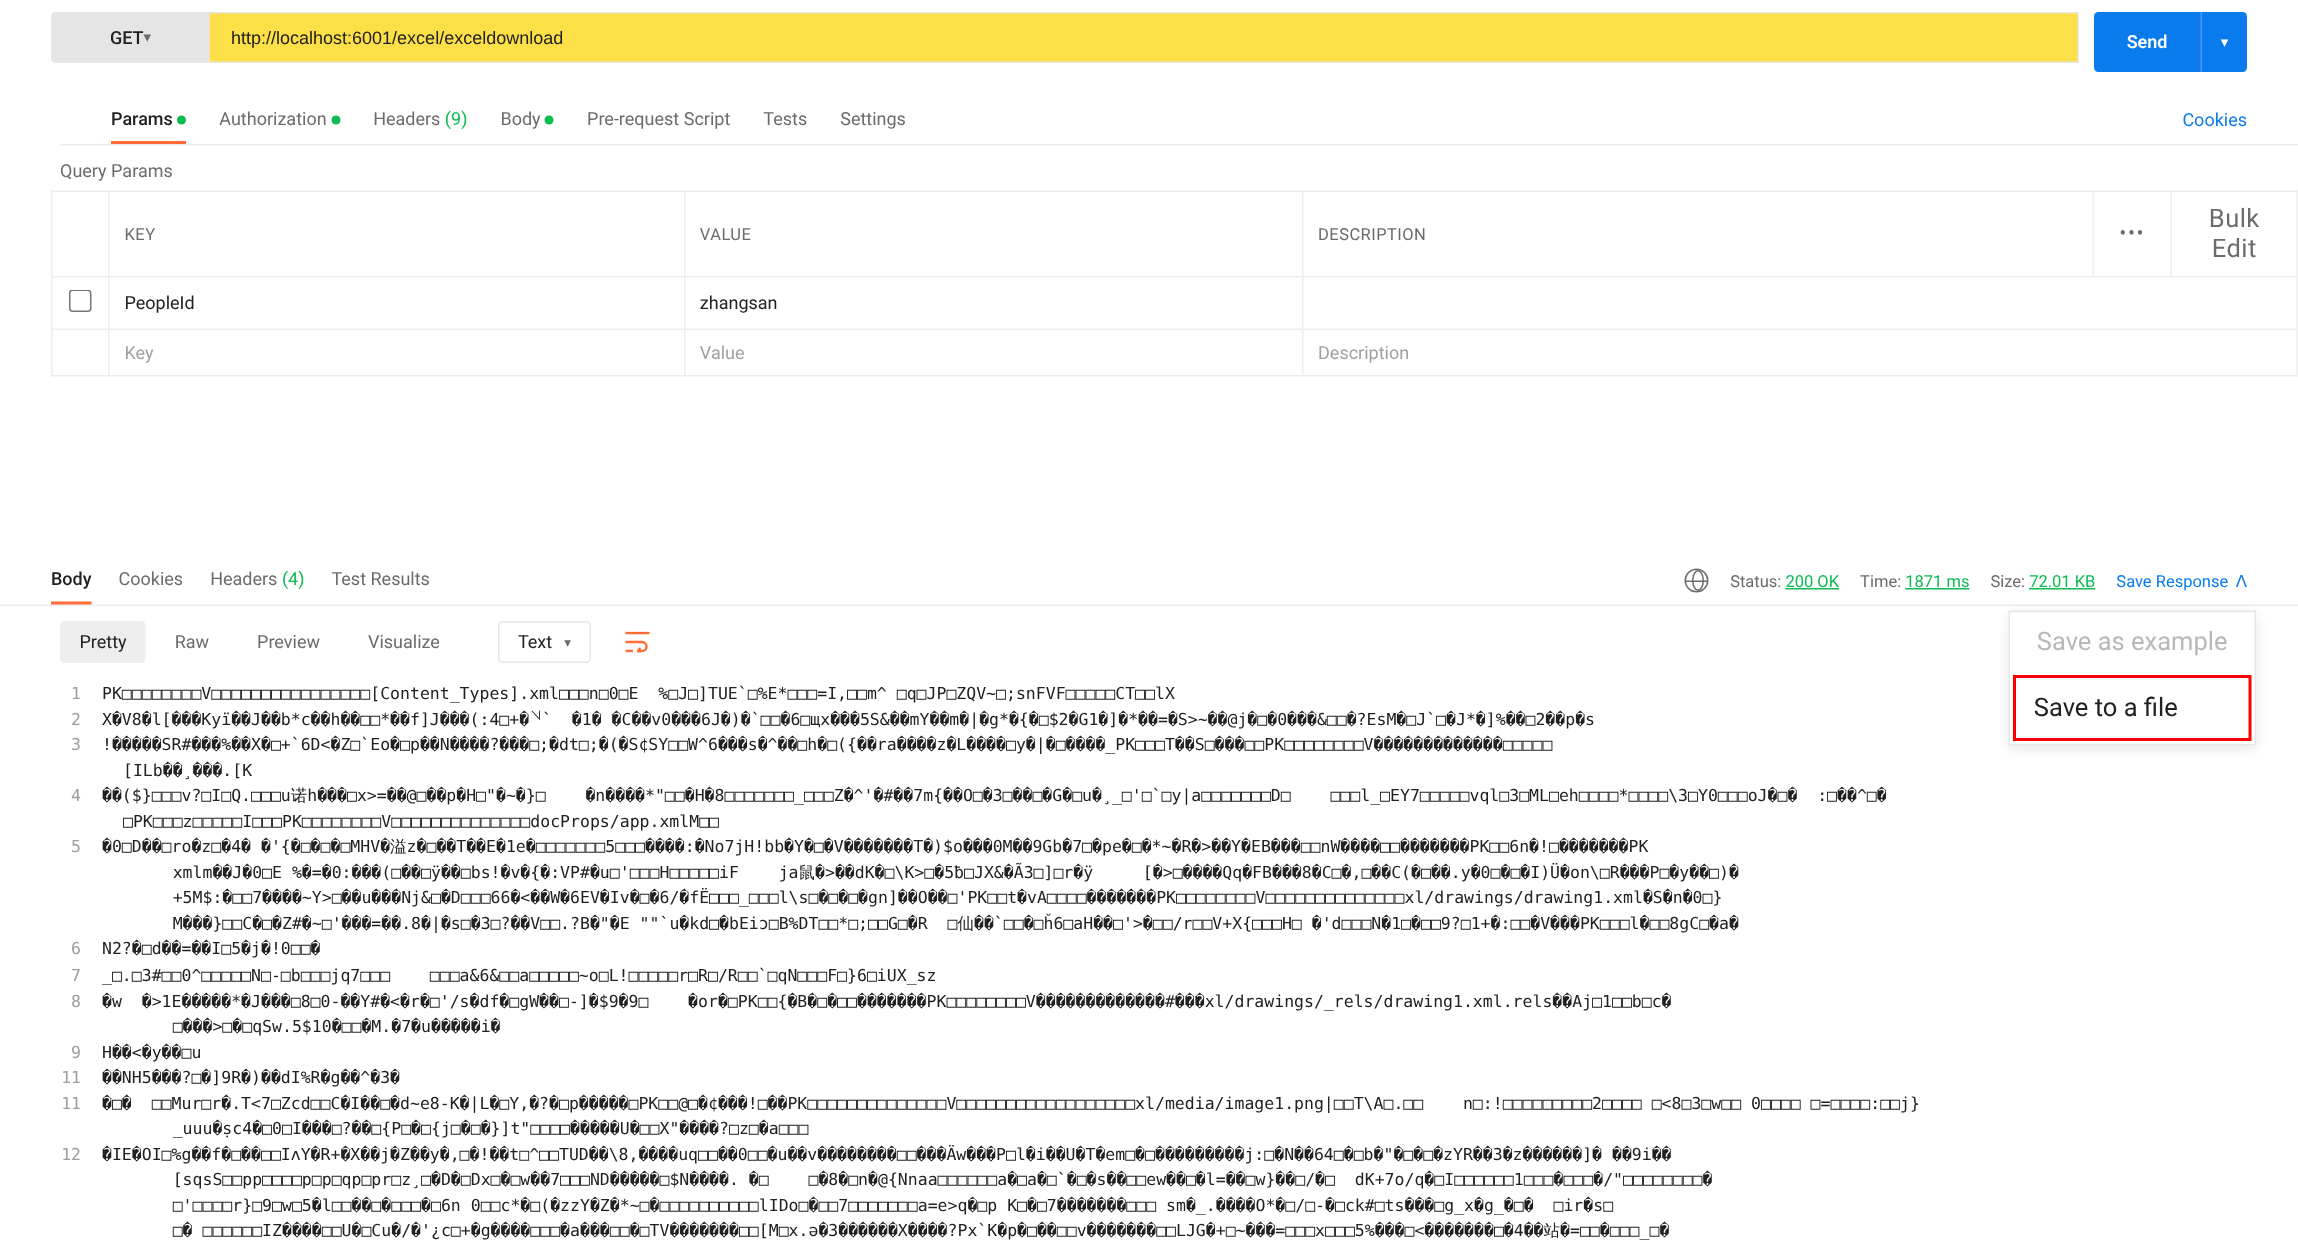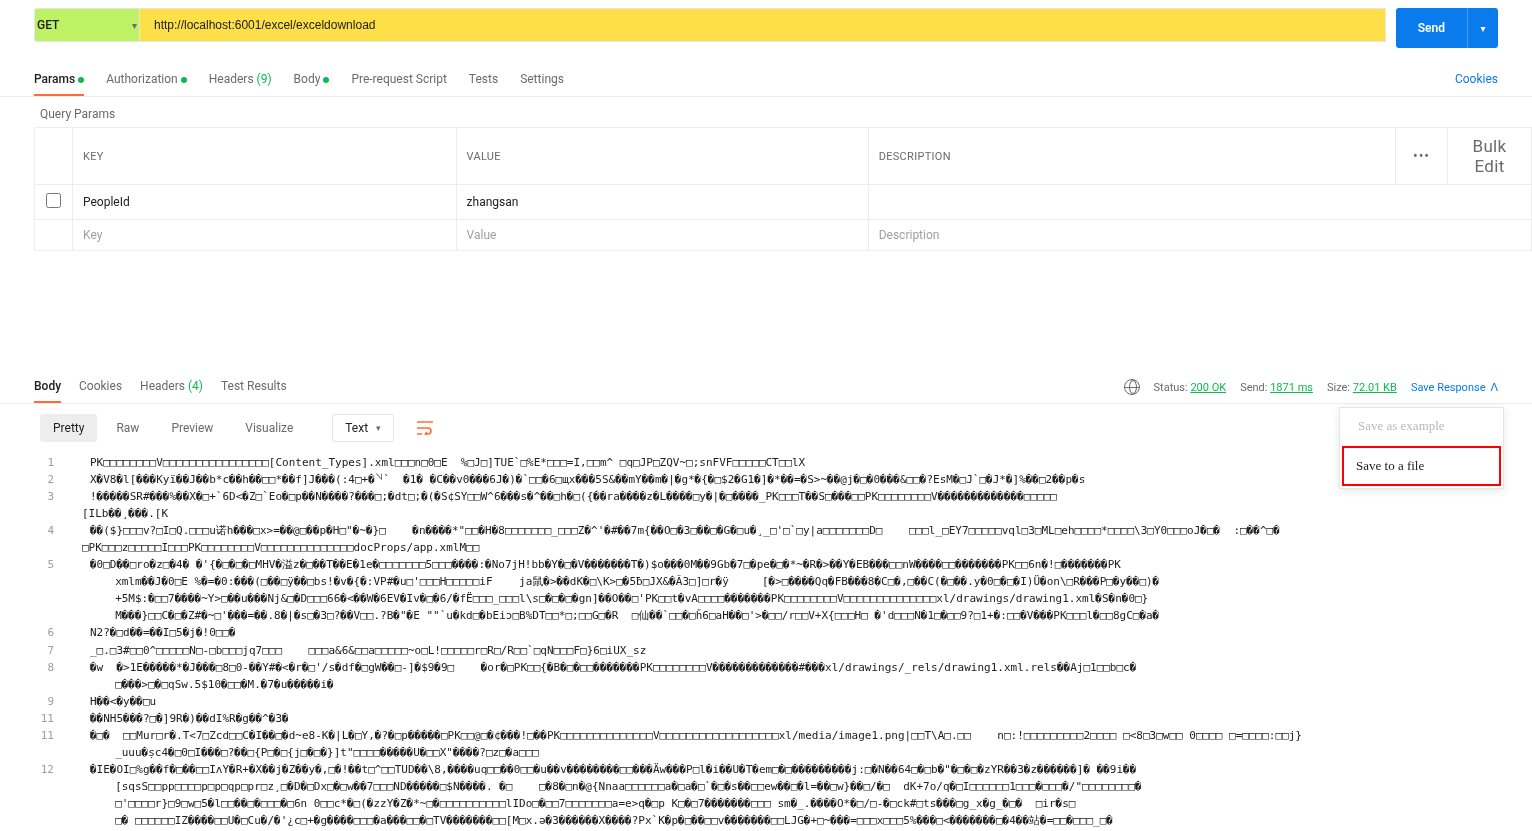--- a/index.html
+++ b/index.html
@@ -1,27 +1,27 @@
 <!DOCTYPE html>
 <html><head>
   <meta charset="utf-8">
   <style>
     * { box-sizing: border-box; margin: 0; padding: 0; }
     body { font-family: -apple-system, BlinkMacSystemFont, "Segoe UI", Roboto, sans-serif; font-size: 12px; color: #212121; background: #fff; }
     
     .request-bar { display: flex; align-items: stretch; padding: 8px 34px; gap: 0; }
-    .method-select { display: flex; align-items: center; justify-content: space-between; padding: 0 2px; background: #bef264; border: 1px solid #e6e6e6; border-right: none; border-radius: 3px 0 0 3px; min-width: 105px; height: 34px; cursor: pointer; }
+    .method-select { display: flex; align-items: center; justify-content: center; padding: 0 2px; background: #e5e5e5; border: 1px solid #e6e6e6; border-right: none; border-radius: 3px 0 0 3px; min-width: 105px; height: 34px; cursor: pointer; }
     .method-select span { font-size: 12px; color: #212121; font-weight: 500; }
     .method-select .chev { color: #6b6b6b; font-size: 10px; }
     .url-input { flex: 1; padding: 0 14px; border: 1px solid #e6e6e6; height: 34px; font-size: 12px; color: #212121; background: #fde047; }
     .send-btn { display: flex; align-items: center; background: #097bed; color: #fff; border-radius: 3px; margin-left: 10px; height: 40px; }
     .send-btn .label { padding: 0 22px; font-size: 12px; font-weight: 600; border-right: 1px solid rgba(255,255,255,0.25); height: 100%; display: flex; align-items: center; cursor: pointer; }
     .send-btn .drop { width: 30px; display: flex; align-items: center; justify-content: center; cursor: pointer; font-size: 10px; }
     
-    .tabs-row { display: flex; padding: 0 34px; border-bottom: 1px solid #ededed; margin-top: 8px; }
+    .tabs-row { display: flex; align-items: center; padding: 0 34px; border-bottom: 1px solid #ededed; margin-top: 8px; margin-left: 40px; }
     .tab { padding: 8px 0; margin-right: 22px; font-size: 12px; color: #6b6b6b; cursor: pointer; border-bottom: 2px solid transparent; }
     .tab.active { color: #212121; border-bottom-color: #ff6c37; font-weight: 500; }
     .tab .dot { display: inline-block; width: 6px; height: 6px; background: #0cbb52; border-radius: 50%; margin-left: 3px; vertical-align: middle; }
     .tab .count { color: #0cbb52; }
     .tabs-row .cookies-link { margin-left: auto; color: #097bed; font-size: 12px; cursor: pointer; padding: 8px 0; }
     
     .section-label { padding: 10px 40px 6px; font-size: 12px; color: #6b6b6b; }
     
     .params-table { width: calc(100% - 34px); margin-left: 34px; border-collapse: collapse; }
     .params-table th, .params-table td { border: 1px solid #ededed; padding: 8px 10px; text-align: left; font-weight: 400; }
@@ -41,37 +41,37 @@
     .rtab.active { color: #212121; border-bottom-color: #ff6c37; font-weight: 500; }
     .rtab .count2 { color: #0cbb52; }
     .status-area { margin-left: auto; display: flex; align-items: center; gap: 14px; font-size: 11px; color: #6b6b6b; }
     .status-area .globe { width: 16px; height: 16px; border: 1.3px solid #6b6b6b; border-radius: 50%; position: relative; display: inline-block; }
     .status-area .globe::before { content: ''; position: absolute; top: 0; bottom: 0; left: 50%; width: 6px; margin-left: -3px; border: 1.3px solid #6b6b6b; border-radius: 50%; }
     .status-area .globe::after { content: ''; position: absolute; left: 0; right: 0; top: 50%; height: 0; border-top: 1.3px solid #6b6b6b; }
     .status-area .label { color: #6b6b6b; }
     .status-area .green { color: #0cbb52; text-decoration: underline; }
     .save-resp { color: #097bed; cursor: pointer; display: flex; align-items: center; gap: 5px; position: relative; }
     .save-menu { position: absolute; top: 26px; right: -6px; background: #fff; border: 1px solid #e6e6e6; box-shadow: 0 2px 8px rgba(0,0,0,0.1); min-width: 165px; z-index: 10; }
-    .save-menu .item { padding: 10px 18px; font-size: 13px; color: #212121; cursor: pointer; white-space: nowrap; font-family: Liberation Serif, serif; }
+    .save-menu .item { padding: 10px 18px; font-size: 17px; color: #212121; cursor: pointer; white-space: nowrap; }
     .save-menu .item.disabled { color: #b8b8b8; cursor: default; }
     .save-menu .item.highlight { border: 2px solid #ff0000; margin: 2px; padding-left: 12px; }
     
     .view-controls { display: flex; align-items: center; padding: 10px 34px 8px 40px; gap: 4px; }
     .view-btn { padding: 7px 13px; font-size: 12px; color: #6b6b6b; cursor: pointer; border-radius: 3px; }
     .view-btn.active { background: #ededed; color: #212121; }
     .view-group { display: flex; gap: 6px; margin-right: 14px; }
     .format-select { display: flex; align-items: center; gap: 8px; padding: 6px 12px; border: 1px solid #e6e6e6; border-radius: 3px; cursor: pointer; margin-left: 8px; }
     .format-select .chev { font-size: 9px; color: #6b6b6b; }
     .wrap-icon { margin-left: 16px; width: 22px; height: 22px; display: flex; align-items: center; justify-content: center; cursor: pointer; }
     .wrap-icon svg { stroke: #ff6c37; }
     
     .response-body { padding: 4px 34px 10px 40px; font-family: Menlo, Consolas, monospace; font-size: 11px; line-height: 1.55; }
     .code-line { display: flex; }
     .ln { width: 28px; text-align: right; color: #9e9e9e; padding-right: 14px; flex-shrink: 0; user-select: none; }
-    .lc { flex: 1; white-space: pre-wrap; word-break: break-all; color: #212121; margin-left: 22px; }
+    .lc { flex: 1; white-space: pre-wrap; word-break: break-all; color: #212121; }
     .cont { padding-left: 42px; white-space: pre-wrap; word-break: break-all; color: #212121; }
   </style>
 </head>
 <body>
 
 <div class="request-bar">
   <div class="method-select">
     <span>GET</span>
     <span class="chev">▾</span>
   </div>
@@ -125,21 +125,21 @@
 <div class="spacer"></div>
 
 <div class="response-tabs-row">
   <div class="rtab active">Body</div>
   <div class="rtab">Cookies</div>
   <div class="rtab"><span>Headers</span> <span class="count2">(4)</span></div>
   <div class="rtab">Test Results</div>
   <div class="status-area">
     <span class="globe"></span>
     <span><span class="label">Status:</span> <span class="green">200 OK</span></span>
-    <span><span class="label">Send:</span> <span class="green">1871 ms</span></span>
+    <span><span class="label">Time:</span> <span class="green">1871 ms</span></span>
     <span><span class="label">Size:</span> <span class="green">72.01 KB</span></span>
     <div class="save-resp">
       <span>Save Response</span>
       <span>ᐱ</span>
       <div class="save-menu">
         <div class="item disabled">Save as example</div>
         <div class="item highlight">Save to a file</div>
       </div>
     </div>
   </div>

